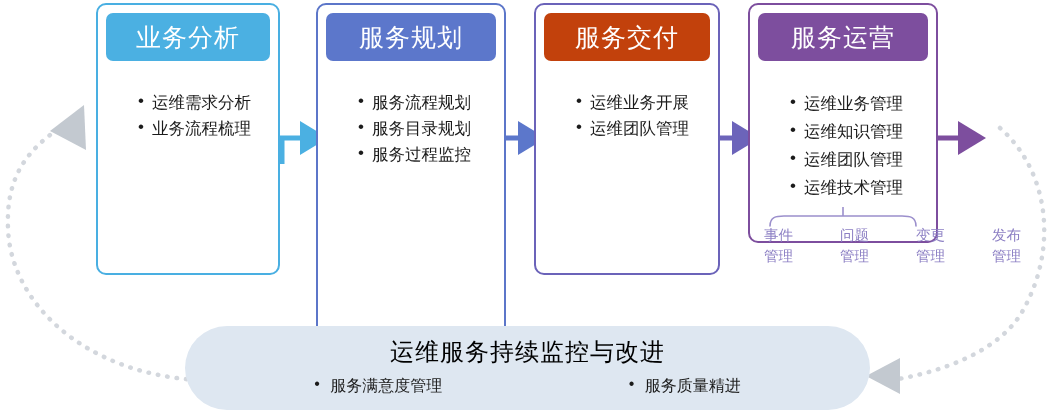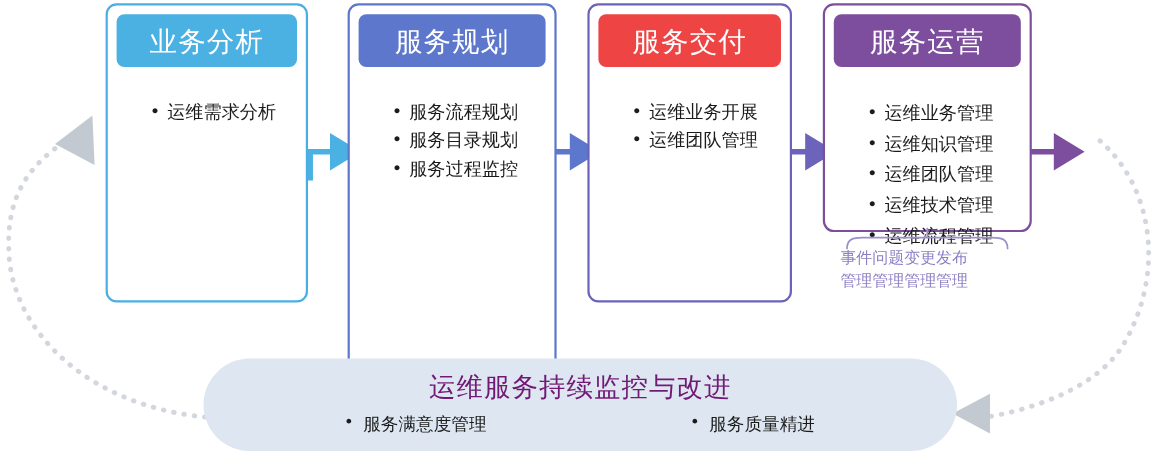--- a/index.html
+++ b/index.html
@@ -77,42 +77,43 @@
   }
 
   
   #card-1 { left: 96px;  top: 3px; width: 184px; height: 272px; border-color: #49AFE2; padding-left: 20px; }
   #card-1 .card-head { background: #4BB0E2; }
   
   #card-2 { left: 316px; top: 3px; width: 190px; height: 344px; border-color: #5c76c9; }
   #card-2 .card-head { background: #5C77CB; }
   
   #card-3 { left: 534px; top: 3px; width: 186px; height: 272px; border-color: #6b63b9; }
-  #card-3 .card-head { background: #ef4444; }
-  
-  #card-4 { left: 748px; top: 3px; width: 190px; height: 208px; border-color: #7d4e9e; text-decoration: underline; }
+  #card-3 .card-head { background: #c2410c; }
+  
+  #card-4 { left: 748px; top: 3px; width: 190px; height: 240px; border-color: #7d4e9e; text-decoration: underline; }
   #card-4 .card-head { background: #7D4E9E; }
   #card-4 .card-list li { line-height: 28px; }
 
   
   .brace-wrap {
     position: absolute;
     left: 14px;
     right: 14px;
     top: 202px;
     height: 20px;
   }
   .sub-row {
     position: absolute;
     left: 10px;
     right: 10px;
     top: 220px;
     display: flex;
     justify-content: flex-start;
     padding: 0 4px;
+    gap: 47px;
   }
   .sub-item {
     font-size: 14.5px;
     line-height: 21px;
     color: #8c7fc4;
     text-align: center;
     white-space: nowrap;
   }
   .sub-item .l2 { display: block; }
 
@@ -129,21 +130,21 @@
     background: #DEE7F1;
     border-radius: 42px;
   }
   #banner-title {
     position: absolute;
     left: 0;
     right: 0;
     top: 10px;
     text-align: center;
     font-size: 24px;
-    color: #701a75;
+    color: #000000;
     letter-spacing: 1px;
   }
   #banner-items {
     position: absolute;
     left: 36px;
     right: 36px;
     top: 50px;
     display: flex;
     justify-content: space-around;
   }
@@ -193,20 +194,21 @@
 
   <svg class="connector" style="left:926px; top:112px; width:62px; height:56px;" viewBox="0 0 62 56" xmlns="http://www.w3.org/2000/svg">
     <path d="M 4 52 L 4 26 L 36 26" fill="none" stroke="#7D4E9E" stroke-width="5"></path>
     <polygon points="32,9 60,26 32,43" fill="#7D4E9E"></polygon>
   </svg>
 
   <div class="card" id="card-1">
     <div class="card-head">业务分析</div>
     <ul class="card-list">
       <li>运维需求分析</li>
+      <li>业务流程梳理</li>
     </ul>
   </div>
 
   <div class="card" id="card-2">
     <div class="card-head">服务规划</div>
     <ul class="card-list">
       <li>服务流程规划</li>
       <li>服务目录规划</li>
       <li>服务过程监控</li>
     </ul>
@@ -220,21 +222,20 @@
     </ul>
   </div>
 
   <div class="card" id="card-4">
     <div class="card-head">服务运营</div>
     <ul class="card-list">
       <li>运维业务管理</li>
       <li>运维知识管理</li>
       <li>运维团队管理</li>
       <li>运维技术管理</li>
-      <li>运维流程管理</li>
     </ul>
 
     <div class="brace-wrap">
       <svg width="100%" height="20" viewBox="0 0 158 20" preserveAspectRatio="none" xmlns="http://www.w3.org/2000/svg">
         <path d="M 79 0 L 79 8 M 6 19 C 6 10 12 9 20 9 L 138 9 C 146 9 152 10 152 19" fill="none" stroke="#9b8fcc" stroke-width="1.6" stroke-linecap="round"></path>
       </svg>
     </div>
 
     <div class="sub-row">
       <div class="sub-item">

